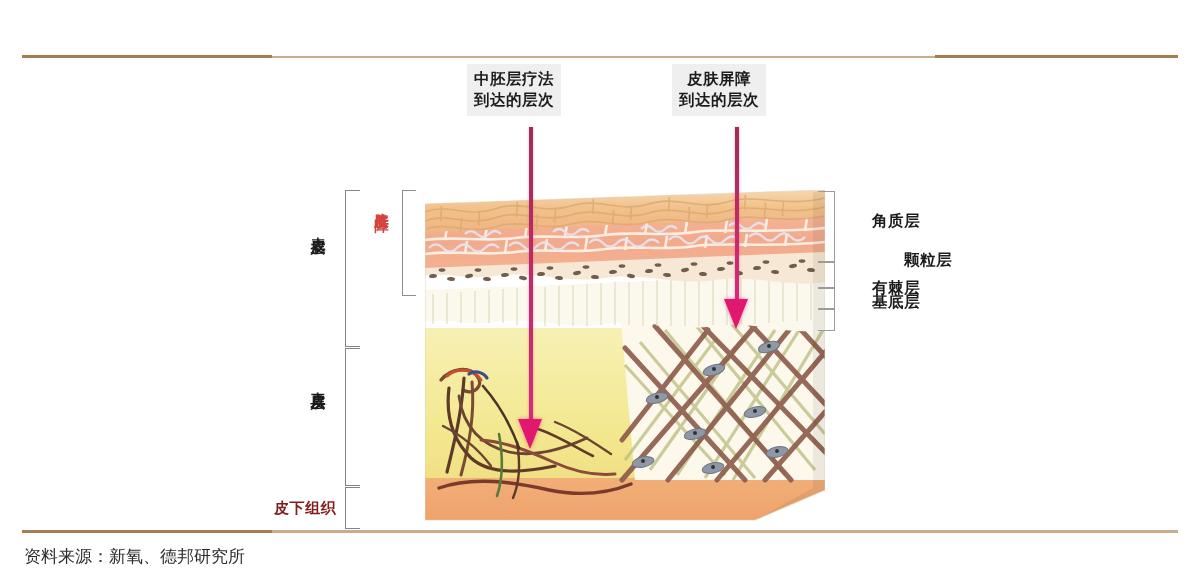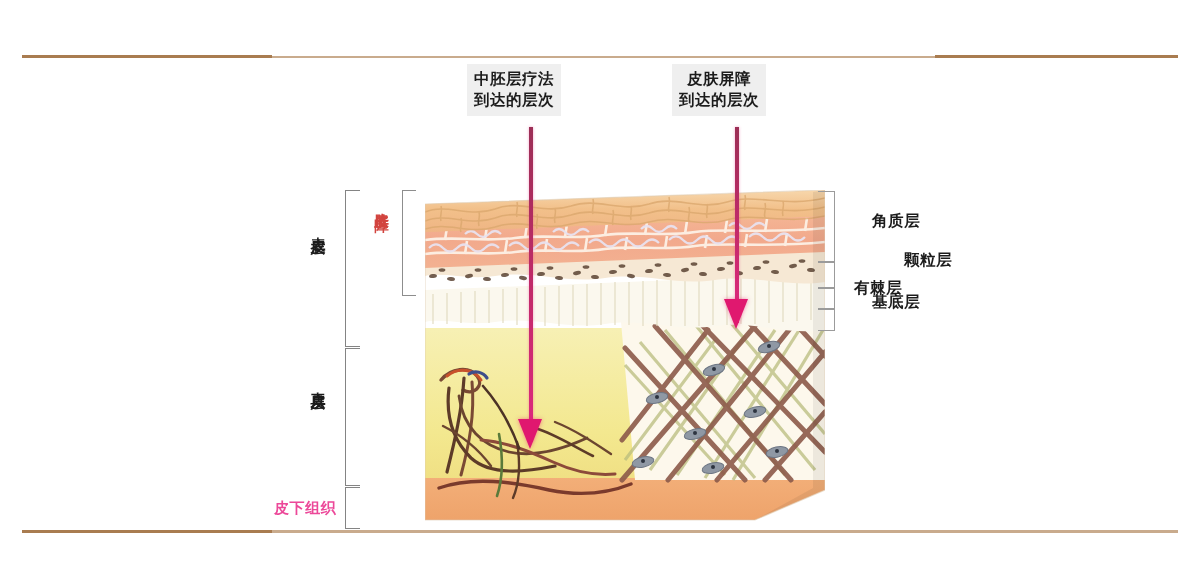--- a/index.html
+++ b/index.html
@@ -184,39 +184,39 @@
   #label-epidermis { left: 311px; top: 163px; }
   #label-dermis    { left: 311px; top: 318px; }
   #label-barrier   { left: 374px; top: 139px; color: #d2443f; font-size: 14.5px; letter-spacing: 1.5px; }
 
   .hlabel {
     position: absolute;
     font-weight: bold;
     font-size: 15px;
     letter-spacing: 0.6px;
     font-family: "Liberation Sans", "DejaVu Sans", sans-serif;
-    color: #ec4899;
+    color: #7f1d1d;
     white-space: nowrap;
   }
   #label-subcut { left: 274px; top: 437px; }
 
   
   .rlabel {
     position: absolute;
     font-weight: bold;
     font-size: 15.5px;
     letter-spacing: 0.6px;
     font-family: "Liberation Sans", "DejaVu Sans", sans-serif;
     color: #1c1c1c;
     white-space: nowrap;
     text-align: center;
   }
   #label-cornified { left: 872px; top: 149px; }
   #label-granular  { left: 872px; top: 188px; margin-left: 32px; }
-  #label-spinous   { left: 854px; top: 216px; }
+  #label-spinous   { left: 872px; top: 216px; }
   #label-basal     { left: 872px; top: 230px; }
 </style>
 </head>
 <body>
 
 <div class="fig-header">
   <div class="rule-wrap">
     <div class="rule-light"></div>
     <div class="rule-dark-left"></div>
     <div class="rule-dark-right"></div>
@@ -509,13 +509,14 @@
   <div class="rlabel" id="label-cornified">角质层</div>
   <div class="rlabel" id="label-granular">颗粒层</div>
   <div class="rlabel" id="label-spinous">有棘层</div>
   <div class="rlabel" id="label-basal">基底层</div>
 
 </div>
 
 <div class="fig-footer">
   <div class="footer-rule"></div>
   <div class="footer-rule-dark"></div>
+  <div class="source-text">资料来源：新氧、德邦研究所</div>
 </div>
 
 </body></html>

